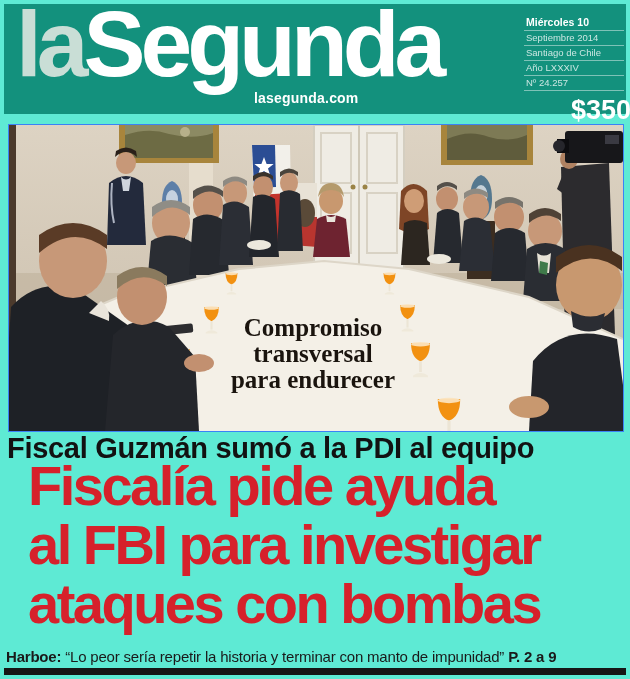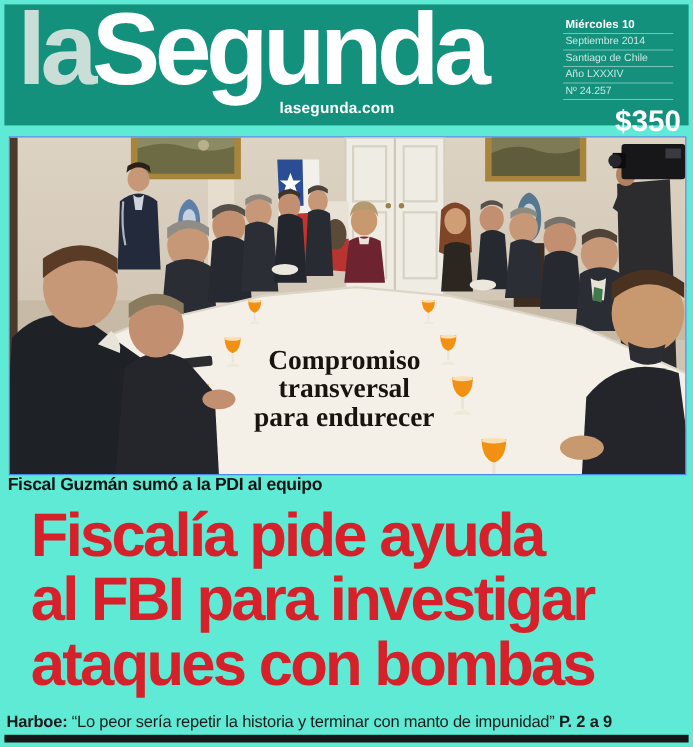--- a/index.html
+++ b/index.html
@@ -6,31 +6,31 @@
   .page{
     position:relative;width:630px;height:679px;background:#5eead4;
     font-family:"Liberation Sans",sans-serif;overflow:hidden;margin:0 auto;
   }
   
   .masthead{position:absolute;left:4px;top:4px;width:622px;height:110px;background:#13917d;}
   .logo{position:absolute;left:12px;top:-8px;font-size:93px;font-weight:bold;letter-spacing:-5px;line-height:1.05;white-space:nowrap;}
   .logo .lp{color:#c9ded6;}
   .logo .lm{color:#ffffff;}
   .website{position:absolute;left:250px;top:86px;color:#ffffff;font-size:14px;font-weight:bold;letter-spacing:.2px;}
-  .infocol{position:absolute;left:508px;top:12px;width:100px;color:#ffffff;}
+  .infocol{position:absolute;left:520px;top:12px;width:100px;color:#ffffff;}
   .inforow{font-size:9.5px;line-height:11px;padding:1px 0 2px 2px;border-bottom:1px solid rgba(255,255,255,.45);color:rgba(255,255,255,.78);}
   .inforow.first{font-size:10.5px;font-weight:bold;color:#ffffff;}
   .price{font-size:27px;font-weight:bold;color:#ffffff;padding:4px 0 0 1px;letter-spacing:0px;margin-left:46px;}
   
   .photo{position:absolute;left:8px;top:124px;width:614px;height:306px;border:1px solid #3b82f6;box-sizing:content-box;background:#d5cbba;}
   .photo svg{display:block;}
   .caption{position:absolute;left:158px;top:190px;width:292px;text-align:center;
     font-family:"Liberation Serif",serif;font-weight:bold;font-size:25px;line-height:26px;color:#1a140e;}
   
-  .kicker{position:absolute;left:7px;top:432px;font-size:16px;font-weight:bold;color:#121212;letter-spacing:-.3px;}
+  .kicker{position:absolute;left:7px;top:432px;font-size:29px;font-weight:bold;color:#121212;letter-spacing:-.3px;}
   .headline{position:absolute;left:4px;top:456px;color:#d6212b;font-weight:bold;font-size:56px;line-height:59px;letter-spacing:-2.5px;margin-left:24px;}
   .strap{position:absolute;left:6px;top:648px;font-size:15px;color:#1a1a1a;letter-spacing:-.2px;white-space:nowrap;}
   .strap .b{font-weight:bold;}
   .rule{position:absolute;left:4px;top:668px;width:622px;height:7px;background:#161616;}
 </style>
 </head>
 <body>
 
 <div class="page">
 

